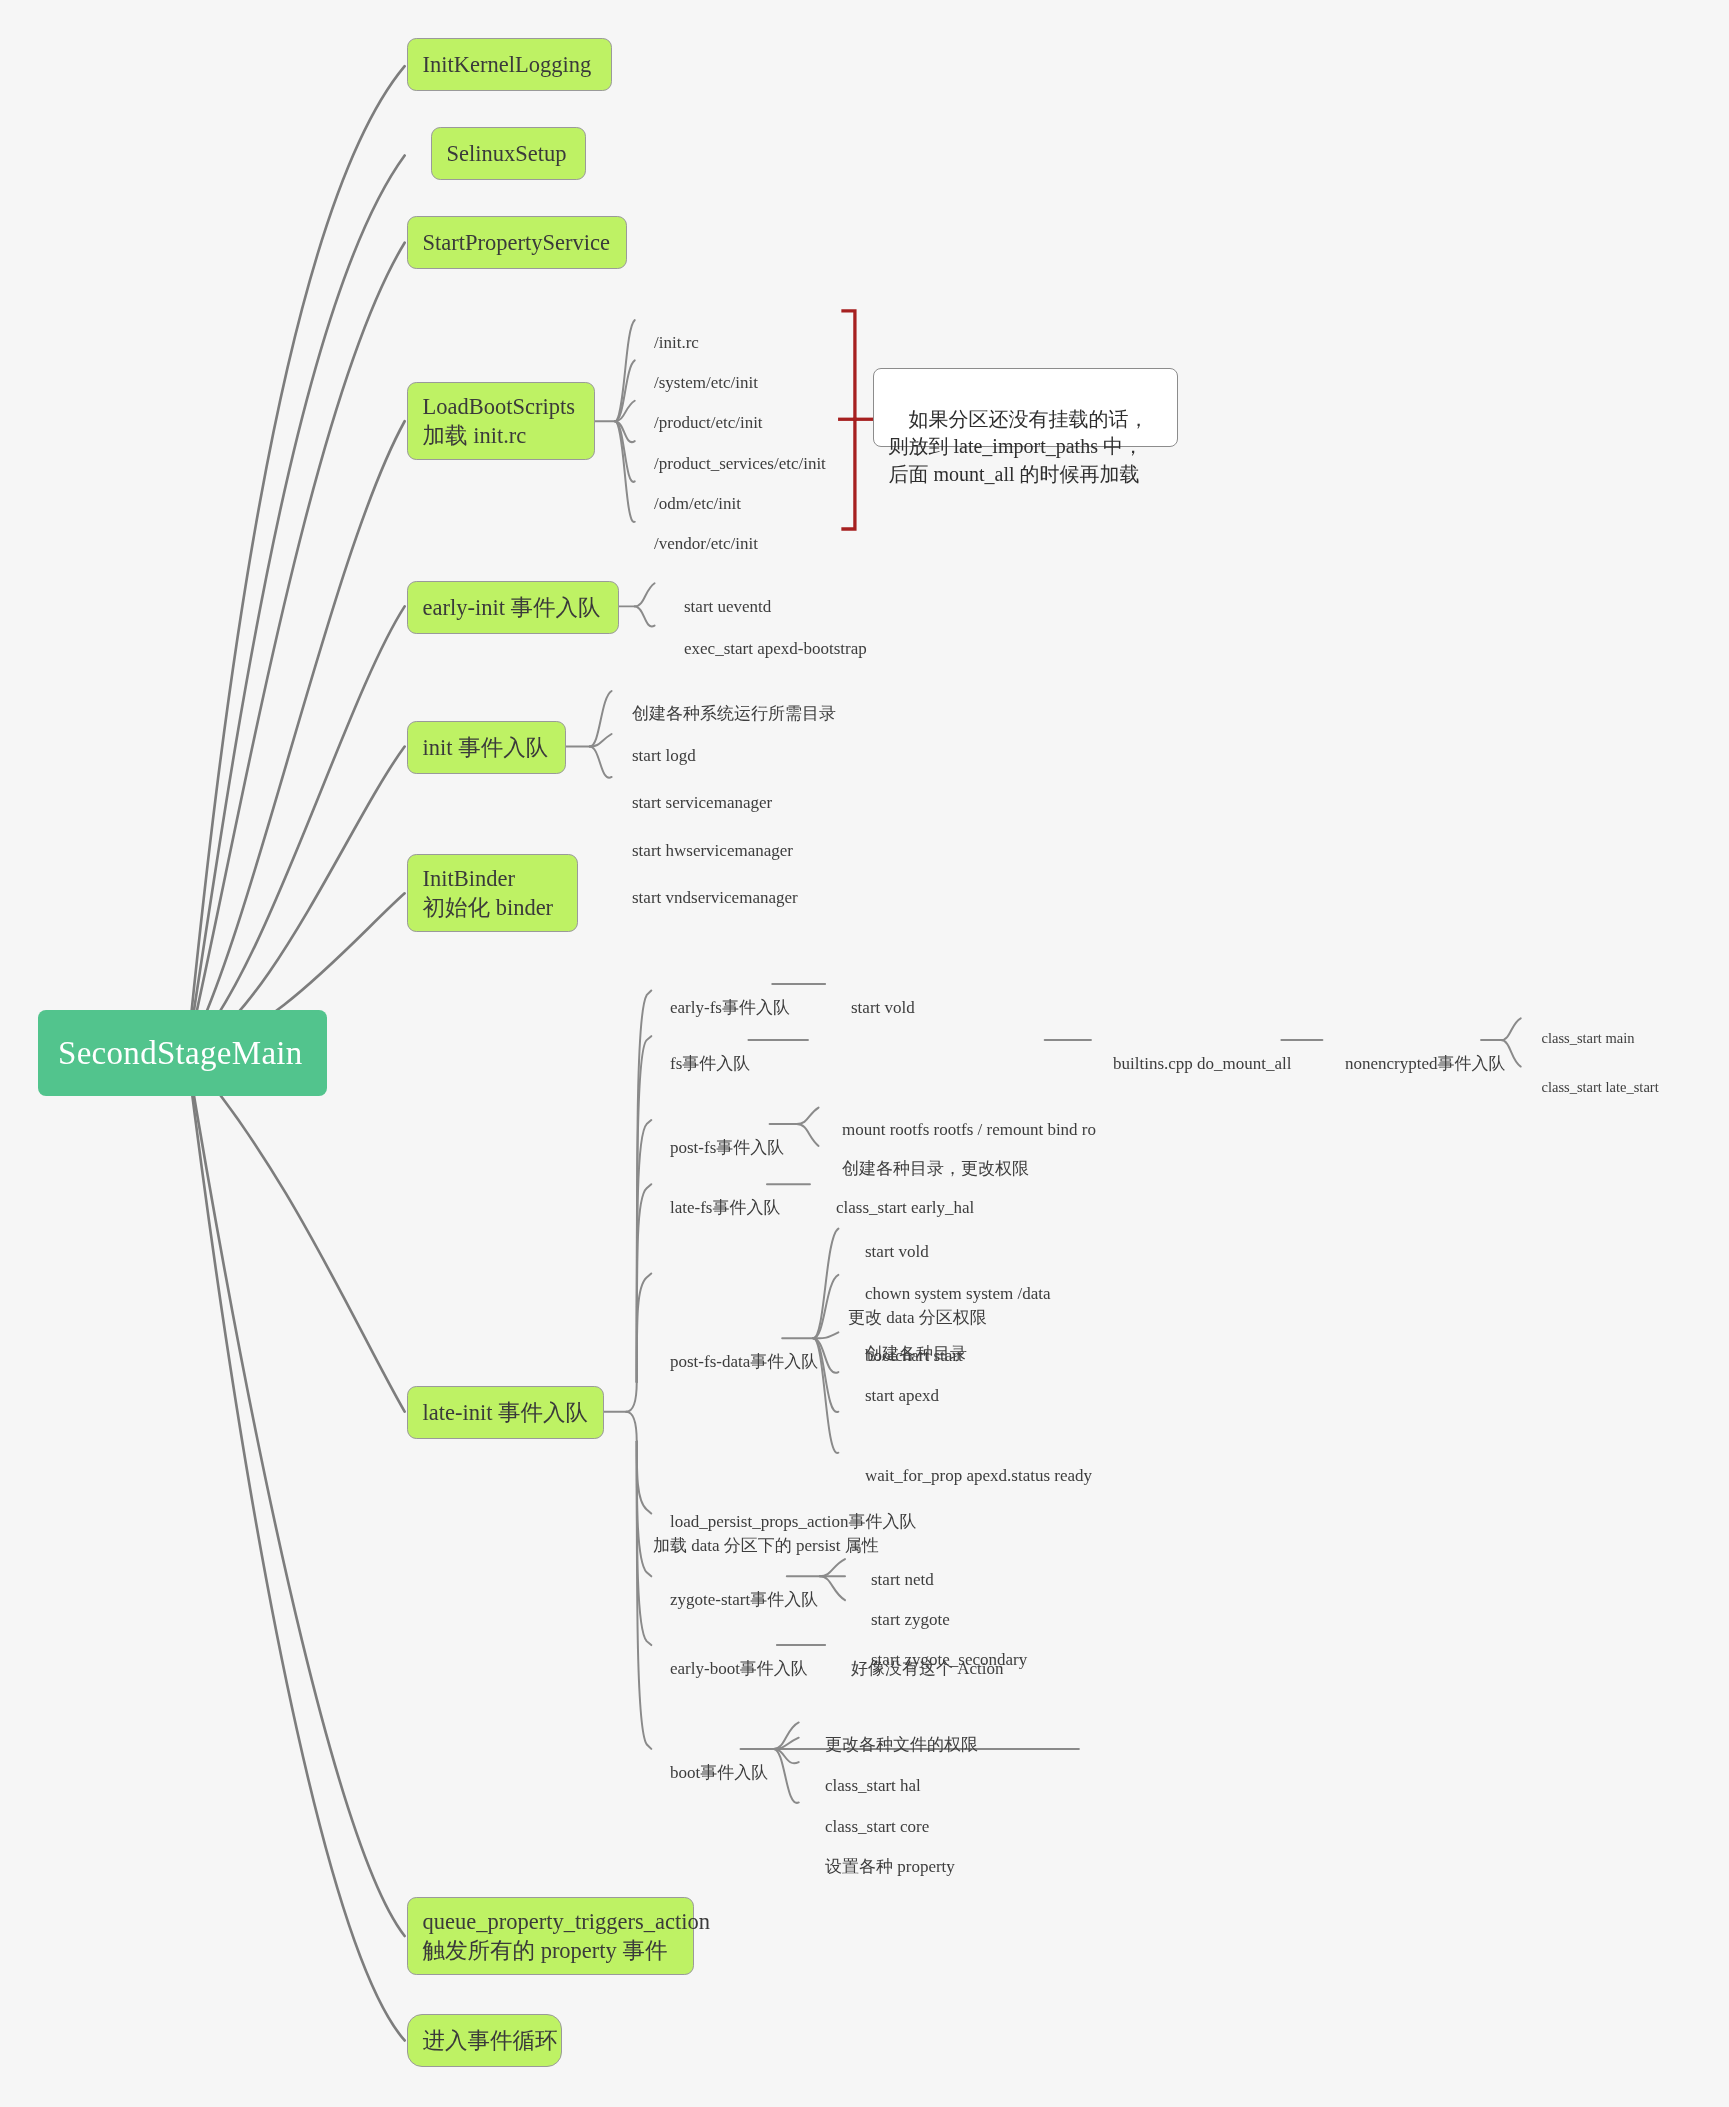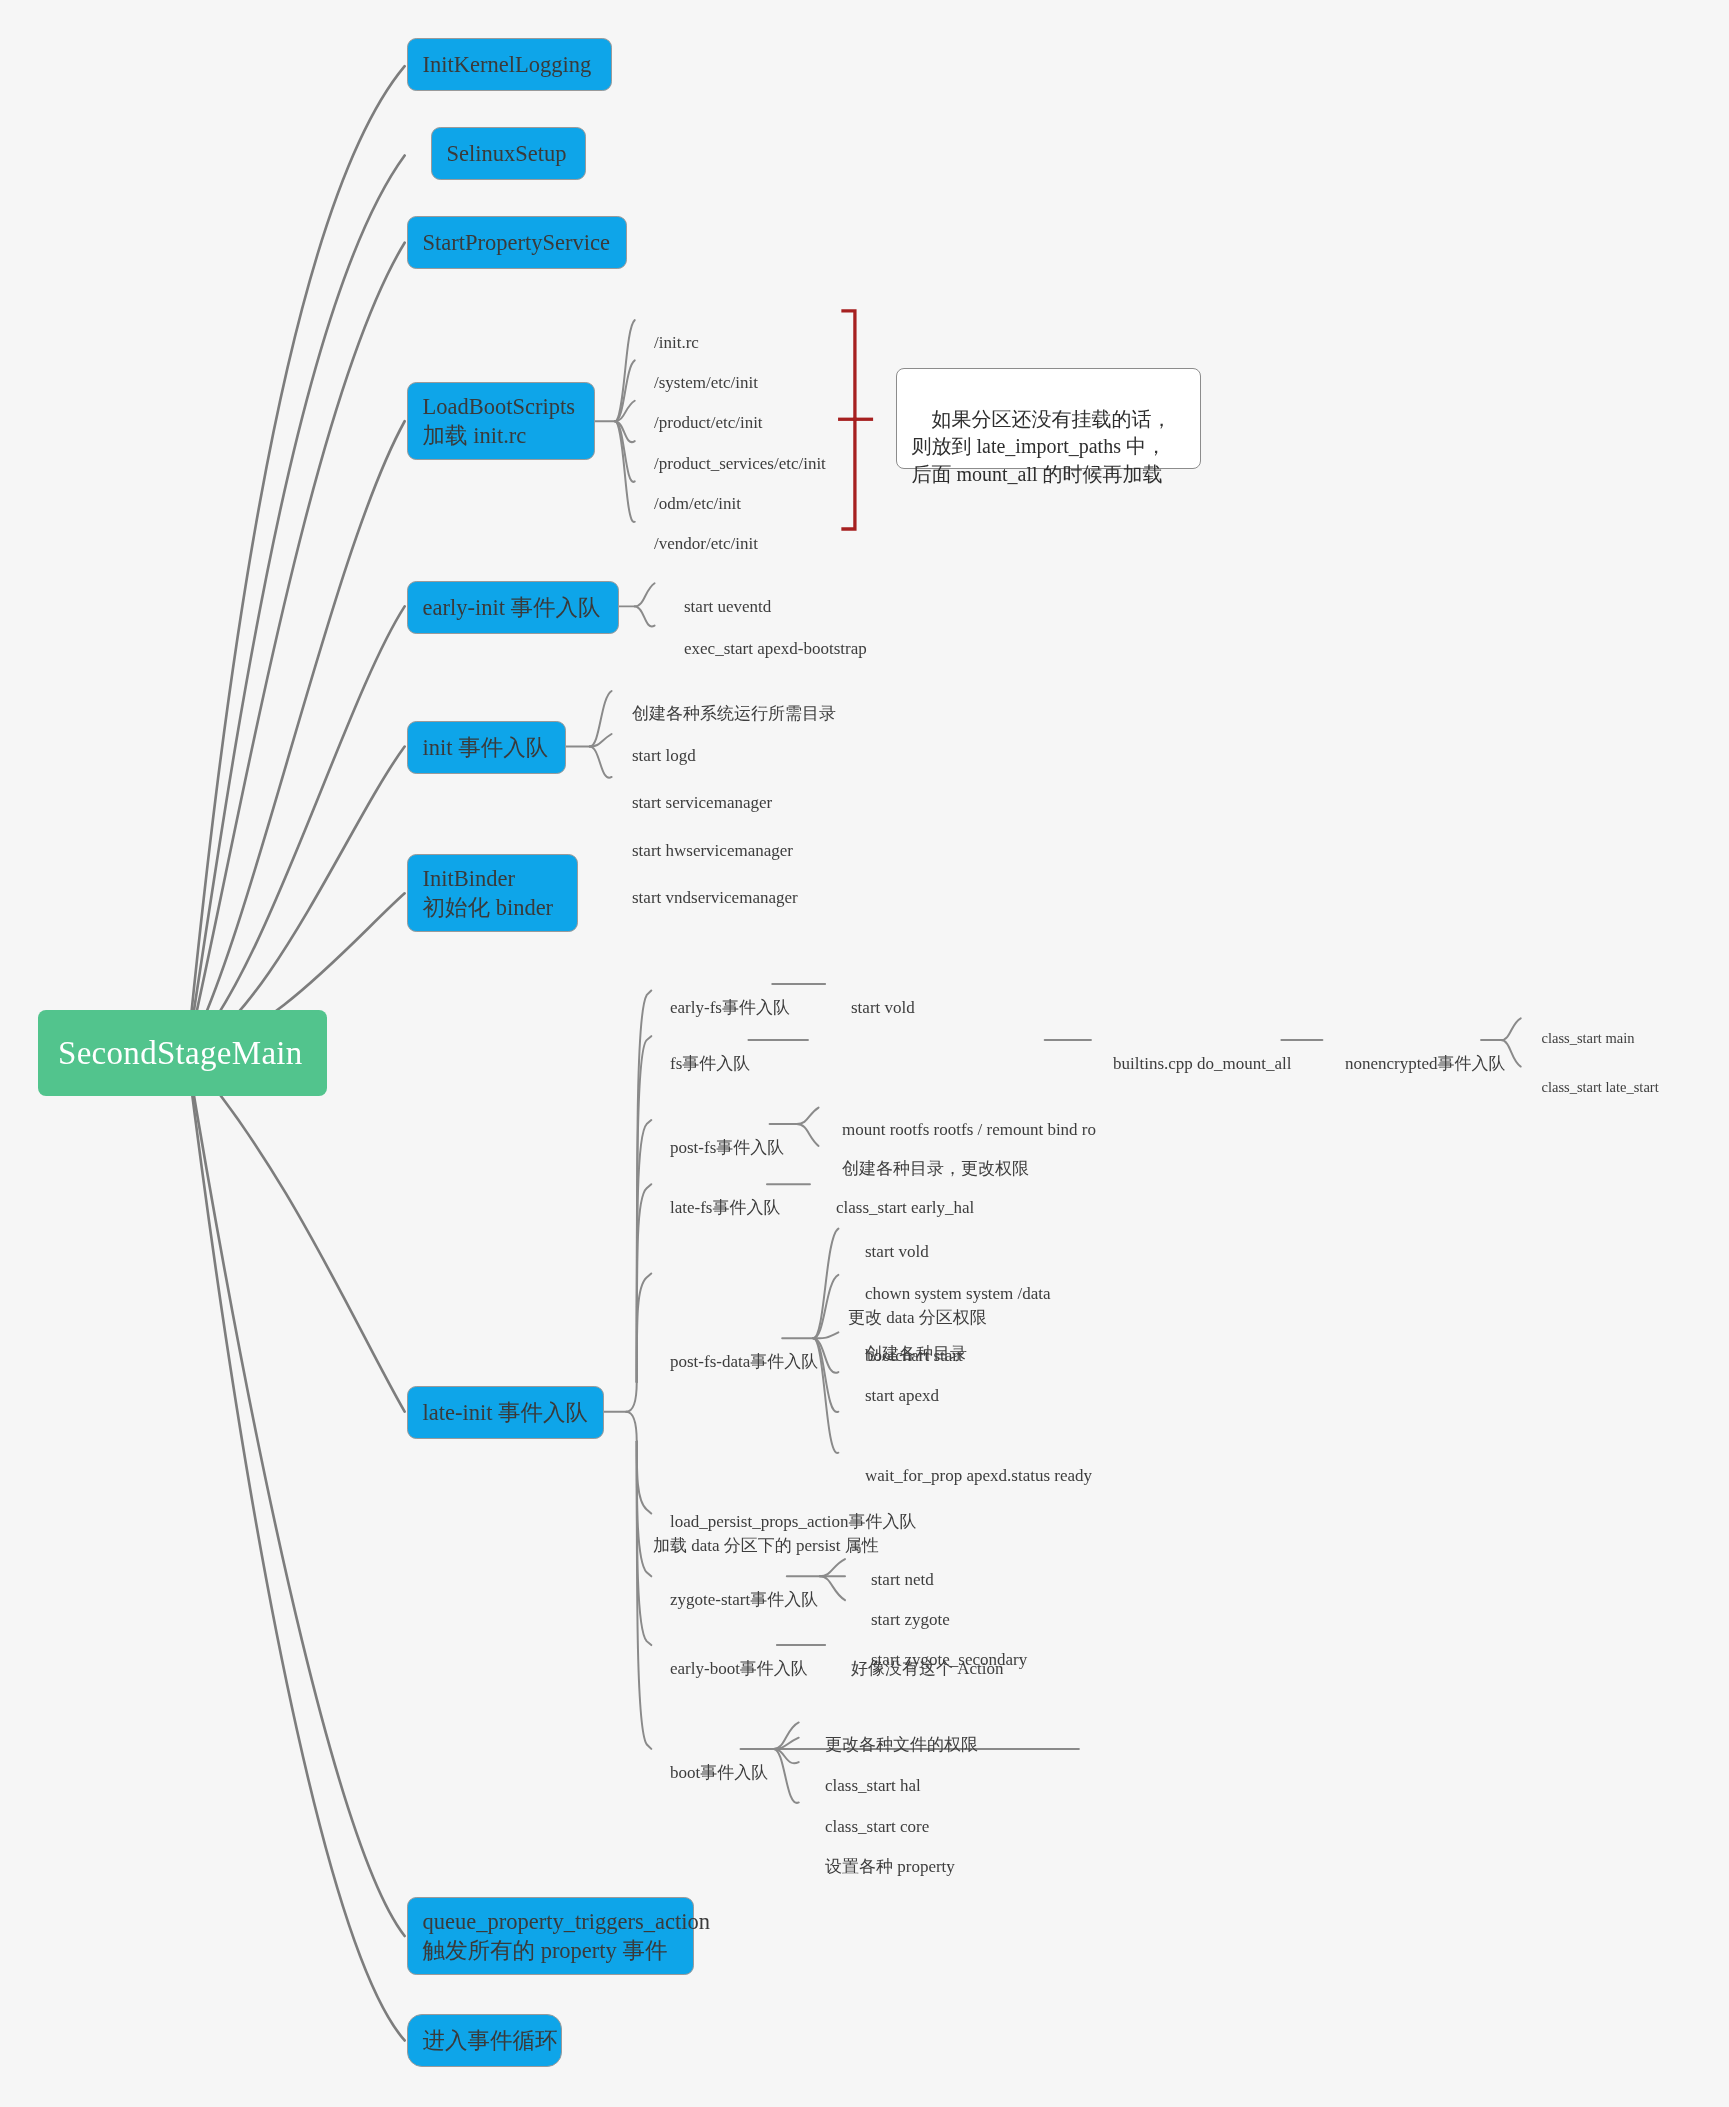--- a/index.html
+++ b/index.html
@@ -26,21 +26,21 @@
   #edges {
     position: absolute;
     left: 0; top: 0;
     width: 1729px;
     height: 2108px;
     pointer-events: none;
   }
   .node {
     position: absolute;
     box-sizing: border-box;
-    background: #0ea5e9;
+    background: #bef264;
     border: 1.3px solid #9a9a9a;
     border-radius: 9.3px;
     display: flex;
     align-items: center;
     padding: 9.3px 14.5px;
     line-height: 1.30;
     white-space: pre;
   }
   .node-root {
     position: absolute;
@@ -233,21 +233,21 @@
     <span>/system/etc/init</span></div>
   <div class="lbl t-mid" style="left:637px; top:389px;">
     <span>/product/etc/init</span></div>
   <div class="lbl t-mid" style="left:637px; top:430px;">
     <span>/product_services/etc/init</span></div>
   <div class="lbl t-mid" style="left:637px; top:470px;">
     <span>/odm/etc/init</span></div>
   <div class="lbl t-mid" style="left:637px; top:510px;">
     <span>/vendor/etc/init</span></div>
 
-  <div class="note-box" style="left:896px; top:368px; width:305px; height:101px;">
+  <div class="note-box" style="left:873px; top:368px; width:305px; height:79px;">
     <span>如果分区还没有挂载的话，
 则放到 late_import_paths 中，
 后面 mount_all 的时候再加载</span>
   </div>
 
   <div class="lbl t-mid" style="left:667px; top:573px;">
     <span>start ueventd</span></div>
   <div class="lbl t-mid" style="left:667px; top:615px;">
     <span>exec_start apexd-bootstrap</span></div>
 

